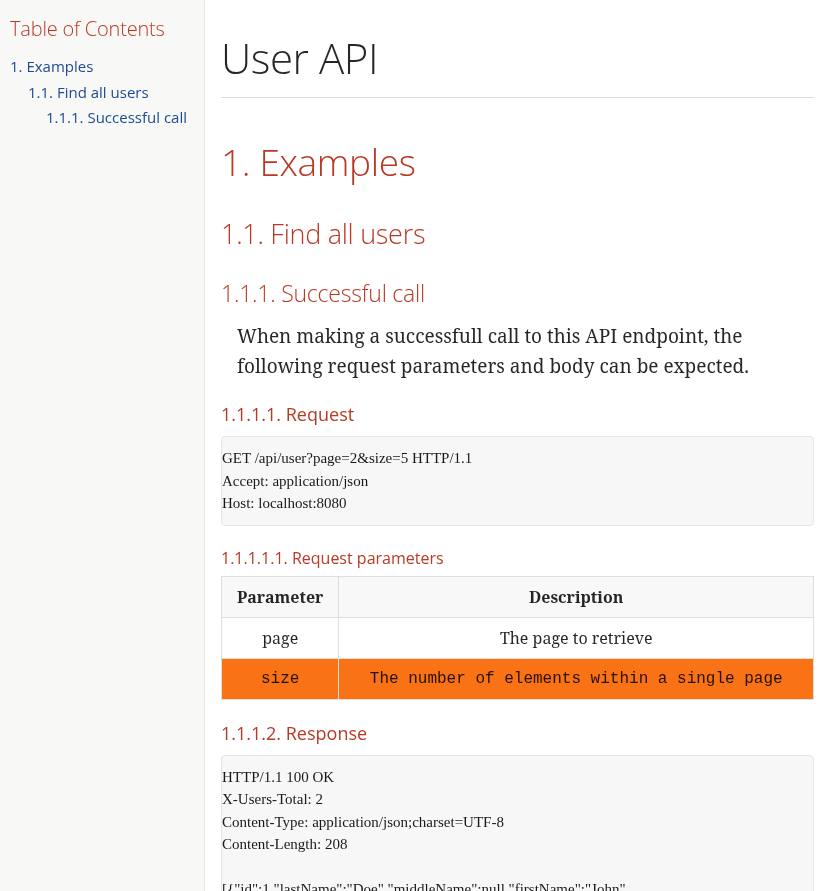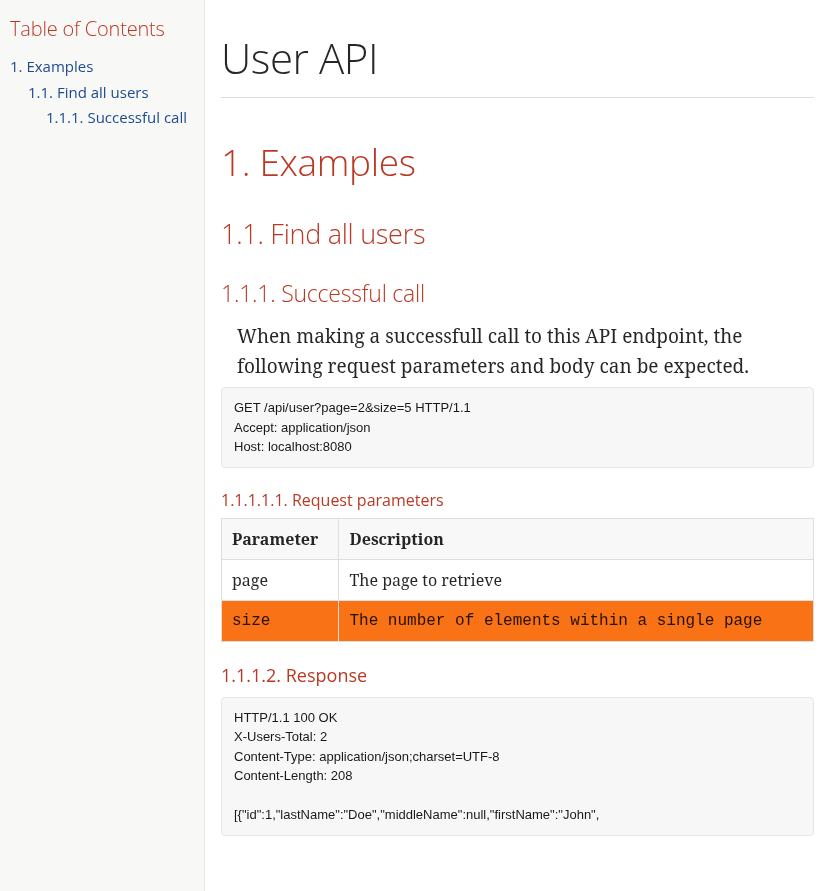--- a/index.html
+++ b/index.html
@@ -107,40 +107,40 @@
       color: rgba(0,0,0,0.85);
       line-height: 1.6;
       margin-bottom: 6px;
       padding-right: 20px;
       margin-left: 16px;
     }
     pre.code {
       background: #f7f7f8;
       border: 1px solid #e6e6e6;
       border-radius: 4px;
-      padding: 10px 12px;
-      font-family: Liberation Sans, sans-serif;
-      font-size: 13px;
+      padding: 10px 0;
+      font-family: Liberation Serif, serif;
+      font-size: 15px;
       line-height: 1.5;
       color: rgba(0,0,0,0.9);
       white-space: pre;
       overflow: hidden;
       margin-right: 16px;
     }
     table.params {
       border-collapse: collapse;
       width: calc(100% - 16px);
       margin-right: 16px;
       font-family: "Noto Serif", Georgia, serif;
     }
     table.params th,
     table.params td {
       border: 1px solid #dedede;
       padding: 8px 10px;
-      text-align: left;
+      text-align: center;
       font-size: 16px;
       vertical-align: top;
     }
     table.params th {
       background: #f7f8f7;
       font-weight: 700;
     }
     table.params tbody td {
       color: rgba(0,0,0,0.85);
     }
@@ -171,20 +171,21 @@
   <h1 class="page-title">User API</h1>
 
   <h2>1. Examples</h2>
 
   <h3>1.1. Find all users</h3>
 
   <h4>1.1.1. Successful call</h4>
 
   <p class="body">When making a successfull call to this API endpoint, the following request parameters and body can be expected.</p>
 
+  <h5>1.1.1.1. Request</h5>
 
   <pre class="code">GET /api/user?page=2&amp;size=5 HTTP/1.1
 Accept: application/json
 Host: localhost:8080</pre>
 
   <h6>1.1.1.1.1. Request parameters</h6>
 
   <table class="params">
     <thead>
       <tr>

